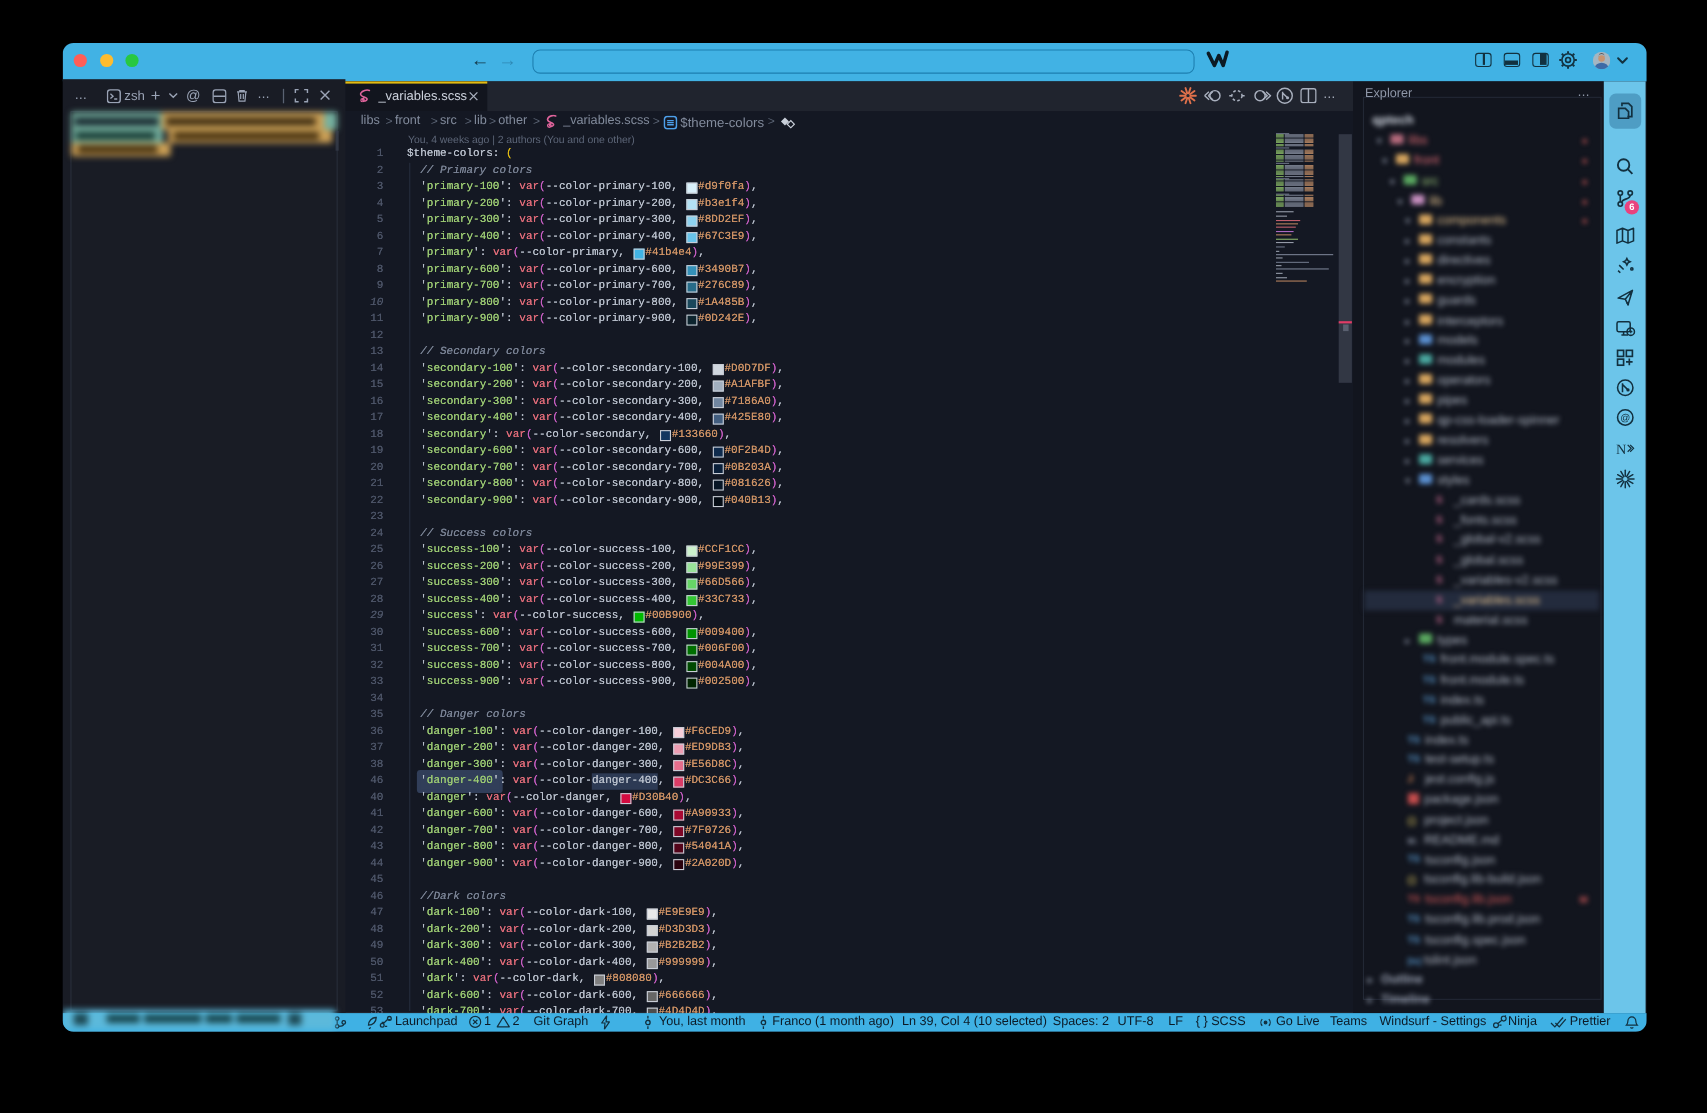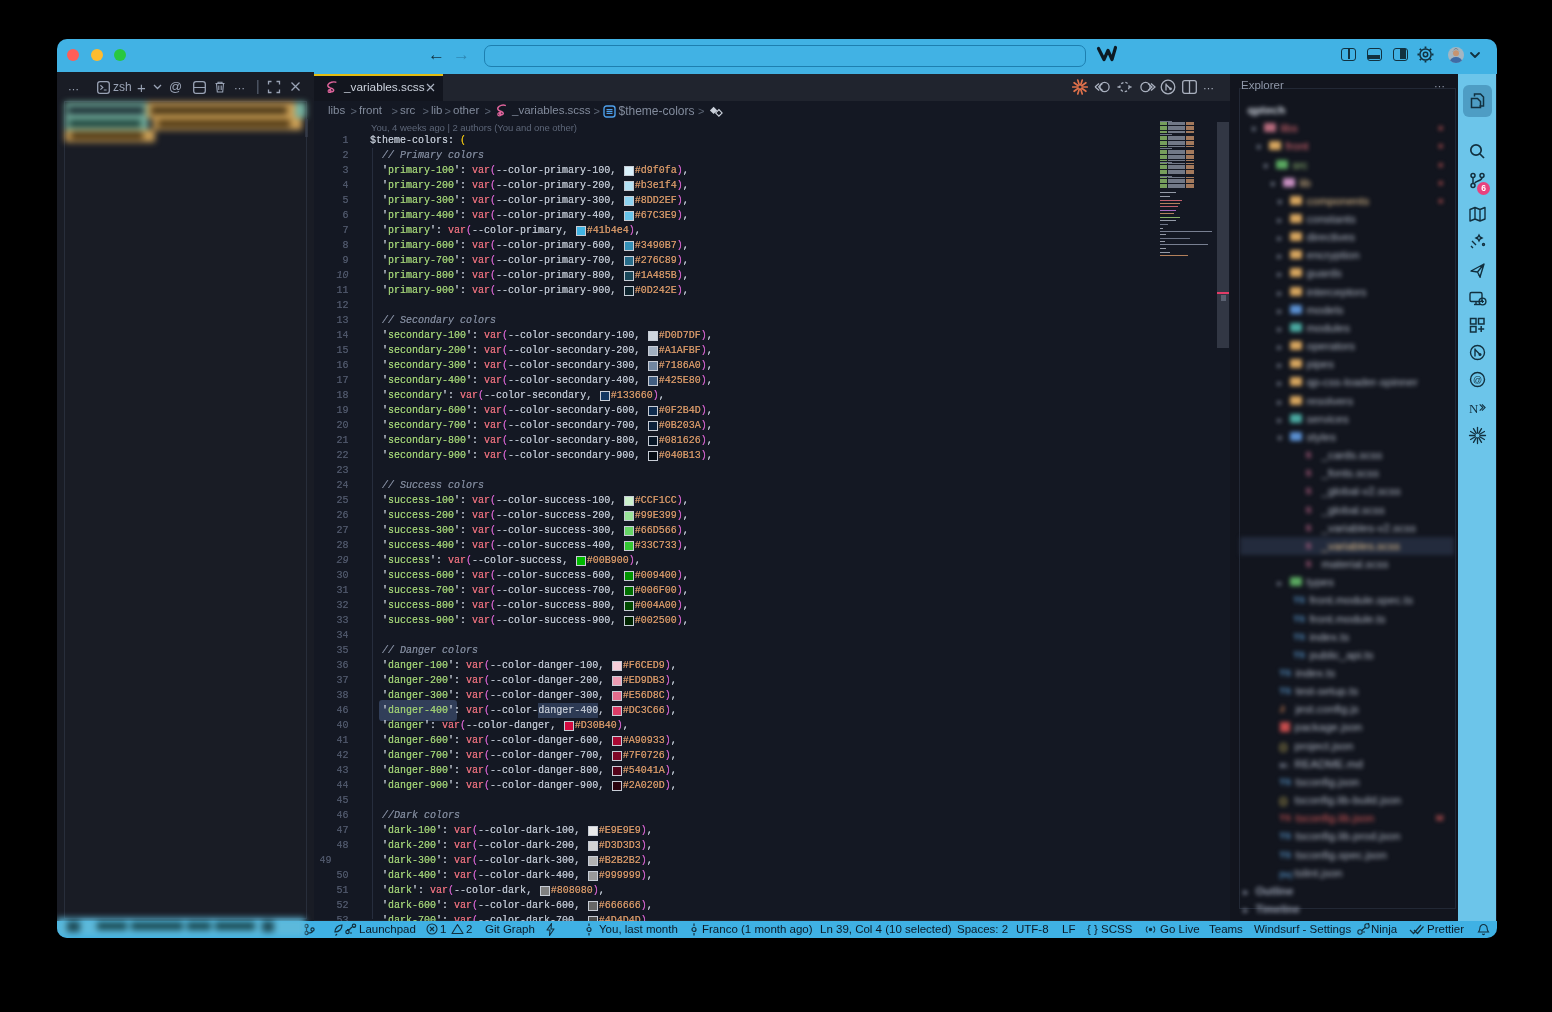--- a/index.html
+++ b/index.html
@@ -273,21 +273,21 @@
     <div class="mono ln" style="left:257.0px;top:664.5px;width:35px;height:15px;">46</div>
     <div class="mono ln" style="left:257.0px;top:679.5px;width:35px;height:15px;">40</div>
     <div class="mono ln" style="left:257.0px;top:694.5px;width:35px;height:15px;">41</div>
     <div class="mono ln" style="left:257.0px;top:709.5px;width:35px;height:15px;">42</div>
     <div class="mono ln" style="left:257.0px;top:724.5px;width:35px;height:15px;">43</div>
     <div class="mono ln" style="left:257.0px;top:739.5px;width:35px;height:15px;">44</div>
     <div class="mono ln" style="left:257.0px;top:754.5px;width:35px;height:15px;">45</div>
     <div class="mono ln" style="left:257.0px;top:769.5px;width:35px;height:15px;">46</div>
     <div class="mono ln" style="left:257.0px;top:784.5px;width:35px;height:15px;">47</div>
     <div class="mono ln" style="left:257.0px;top:799.5px;width:35px;height:15px;">48</div>
-    <div class="mono ln" style="left:240px;top:814.5px;width:35px;height:15px;">49</div>
+    <div class="mono ln" style="left:257.0px;top:814.5px;width:35px;height:15px;">49</div>
     <div class="mono ln" style="left:257.0px;top:829.5px;width:35px;height:15px;font-family:Liberation Mono, monospace;">50</div>
     <div class="mono ln" style="left:257.0px;top:844.5px;width:35px;height:15px;">51</div>
     <div class="mono ln" style="left:257.0px;top:859.5px;width:35px;height:15px;">52</div>
     <div class="mono ln" style="left:257.0px;top:874.5px;width:35px;height:15px;">53</div>
 <div class="mono code" style="left:313.5px;top:94.5px;height:15px;white-space:nowrap"><s class="w">$theme-colors:&nbsp;</s><s class="gd">(</s></div>
     <div class="mono code" style="left:313.5px;top:109.5px;height:15px;white-space:nowrap"><s class="c">&nbsp;&nbsp;// Primary colors</s></div>
     <div class="mono code" style="left:313.5px;top:124.5px;height:15px;white-space:nowrap"><s class="w">&nbsp;&nbsp;</s><s class="q">'</s><s class="g">primary-100</s><s class="q">'</s><s class="w">:&nbsp;</s><s class="r">var</s><s class="o">(</s><s class="w">--color-primary-100</s><s class="w">,&nbsp;</s><s class="sw" style="background:#d9f0fa"></s><s class="or">#d9f0fa</s><s class="o">)</s><s class="w">,</s></div>
     <div class="mono code" style="left:313.5px;top:139.5px;height:15px;white-space:nowrap"><s class="w">&nbsp;&nbsp;</s><s class="q">'</s><s class="g">primary-200</s><s class="q">'</s><s class="w">:&nbsp;</s><s class="r">var</s><s class="o">(</s><s class="w">--color-primary-200</s><s class="w">,&nbsp;</s><s class="sw" style="background:#b3e1f4"></s><s class="or">#b3e1f4</s><s class="o">)</s><s class="w">,</s></div>
     <div class="mono code" style="left:313.5px;top:154.5px;height:15px;white-space:nowrap"><s class="w">&nbsp;&nbsp;</s><s class="q">'</s><s class="g">primary-300</s><s class="q">'</s><s class="w">:&nbsp;</s><s class="r">var</s><s class="o">(</s><s class="w">--color-primary-300</s><s class="w">,&nbsp;</s><s class="sw" style="background:#8DD2EF"></s><s class="or">#8DD2EF</s><s class="o">)</s><s class="w">,</s></div>
     <div class="mono code" style="left:313.5px;top:169.5px;height:15px;white-space:nowrap"><s class="w">&nbsp;&nbsp;</s><s class="q">'</s><s class="g">primary-400</s><s class="q">'</s><s class="w">:&nbsp;</s><s class="r">var</s><s class="o">(</s><s class="w">--color-primary-400</s><s class="w">,&nbsp;</s><s class="sw" style="background:#67C3E9"></s><s class="or">#67C3E9</s><s class="o">)</s><s class="w">,</s></div>

